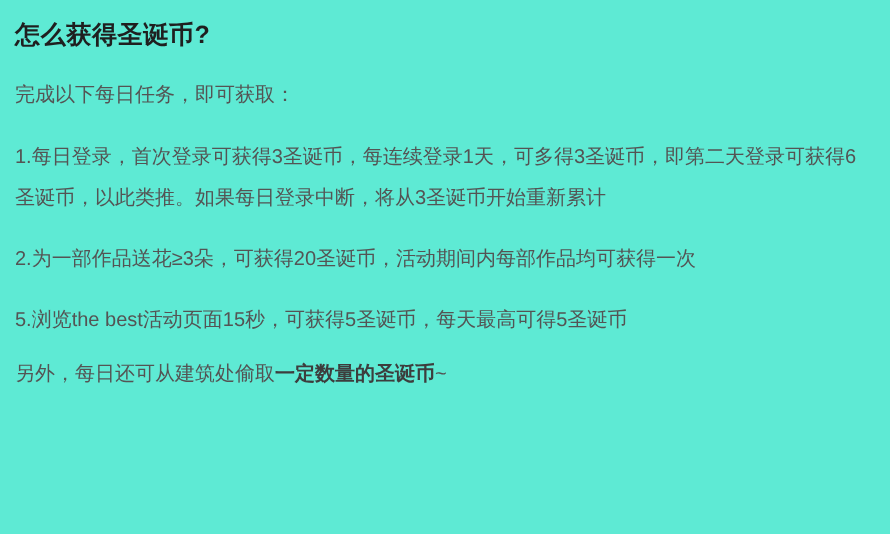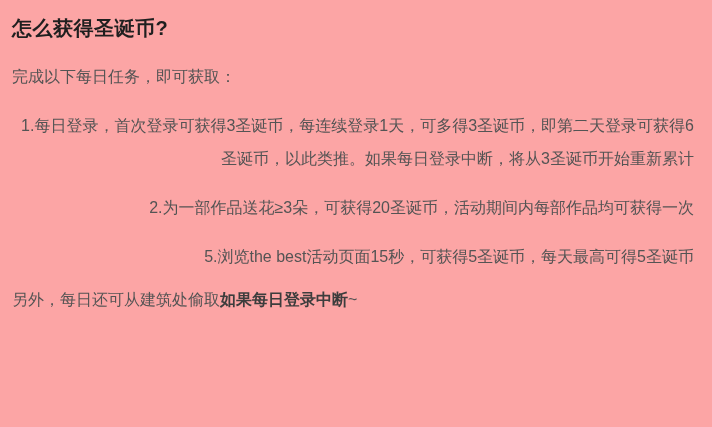--- a/index.html
+++ b/index.html
@@ -5,21 +5,21 @@
     html, body {
       margin: 0;
       padding: 0;
       background: #ffffff;
       font-family: "Liberation Sans", "DejaVu Sans", sans-serif;
     }
     .page {
       position: relative;
       width: 712px;
       height: 427px;
-      background: #fca5a5;
+      background: #5eead4;
       overflow: hidden;
       box-sizing: border-box;
     }
     .content {
       box-sizing: border-box;
       width: 100%;
       height: 100%;
       padding: 14px 18px 0 12px;
     }
     .page-title {
@@ -34,21 +34,20 @@
       margin: 18px 0 12px 0;
       font-size: 16px;
       line-height: 33px;
       color: #545454;
     }
     .task {
       margin: 16px 0 0 0;
       font-size: 16px;
       line-height: 33px;
       color: #545454;
-      text-align: right;
     }
     .footer-note {
       margin: 10px 0 0 0;
       font-size: 16px;
       line-height: 33px;
       color: #545454;
     }
     .footer-note .bold {
       font-weight: 700;
       color: #3d3d3d;
@@ -65,16 +64,16 @@
     <p class="intro">完成以下每日任务，即可获取：</p>
 
     <p class="task">1.每日登录，首次登录可获得3圣诞币，每连续登录1天，可多得3圣诞币，即第二天登录可获得6圣诞币，以此类推。如果每日登录中断，将从3圣诞币开始重新累计</p>
 
     <p class="task">2.为一部作品送花≥3朵，可获得20圣诞币，活动期间内每部作品均可获得一次</p>
 
 
 
     <p class="task">5.浏览the best活动页面15秒，可获得5圣诞币，每天最高可得5圣诞币</p>
 
-    <p class="footer-note"><span>另外，每日还可从建筑处偷取</span><span class="bold">如果每日登录中断</span><span>~</span></p>
+    <p class="footer-note"><span>另外，每日还可从建筑处偷取</span><span class="bold">一定数量的圣诞币</span><span>~</span></p>
 
   </div>
 </div>
 
 </body></html>

